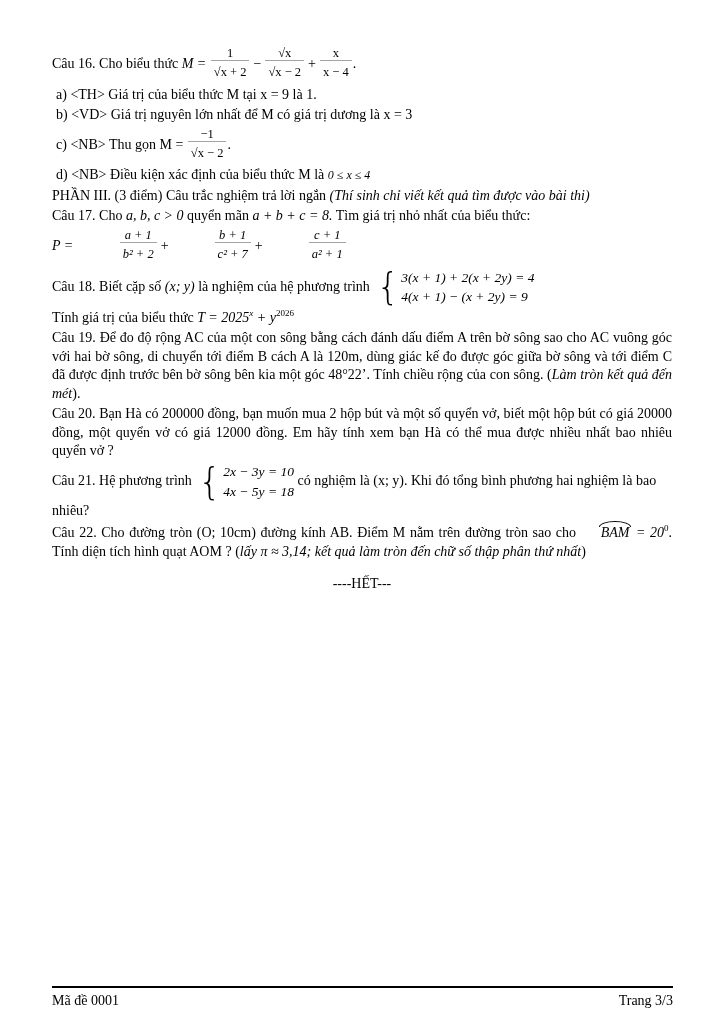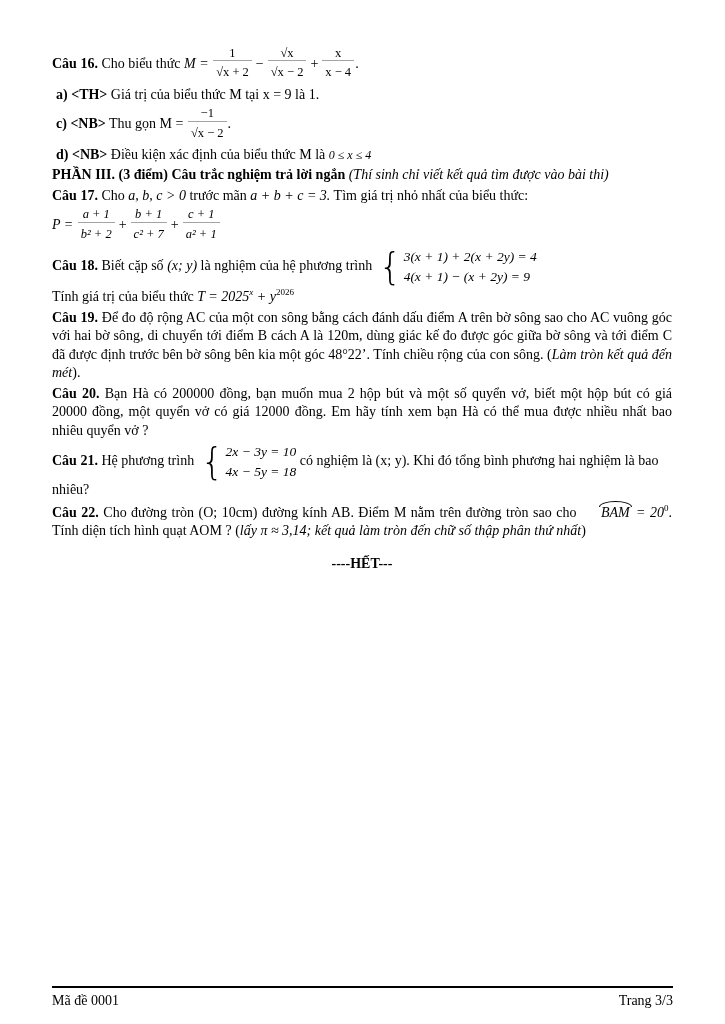--- a/index.html
+++ b/index.html
@@ -12,40 +12,40 @@
     background: #ffffff;
     color: #000000;
     font-family: "Liberation Serif", "DejaVu Serif", serif;
     font-size: 14px;
     line-height: 1.32;
     overflow: hidden;
   }
   .content { padding: 46px 53px 0 52px; }
   p.para { margin: 0 0 2px 0; }
   .qgap { margin-top: 4px; }
-  b { font-weight: bold; }
+  b { font-weight: normal; }
   .item { padding-left: 4px; }
   .just { text-align: justify; }
   .mi { font-style: italic; }
   .mop { padding: 0 3px; }
   .small-math { font-size: 12px; font-style: italic; }
   .note-italic { font-style: italic; margin-top: 8px; }
 
   
   .frac {
     display: inline-block;
     vertical-align: middle;
     text-align: center;
     font-size: 12.5px;
     line-height: 1.15;
     padding: 0 1px;
   }
   .fnum { display: block; padding: 0 3px; }
   .fden { display: block; border-top: 1px solid #a3a3a3; padding: 4px 3px; }
-  .frac.mi .fnum, .frac.mi .fden { font-style: italic; }
+  .frac.mi .fnum, .frac.mi .fden { font-style: italic; margin-left: 42px; }
 
   
   .system { display: inline-flex; align-items: center; vertical-align: middle; margin-left: 3px; }
   .brace {
     font-size: 36px;
     line-height: 1;
     font-weight: 200;
     font-family: "DejaVu Sans", sans-serif;
     margin-right: 2px;
     transform: scaleY(1.05);
@@ -91,20 +91,24 @@
       <span>Cho biểu thức</span>
       <span class="mi">M =</span>
       <span class="frac"><span class="fnum">1</span><span class="fden">√x + 2</span></span><span class="mop">−</span><span class="frac"><span class="fnum">√x</span><span class="fden">√x − 2</span></span><span class="mop">+</span><span class="frac"><span class="fnum">x</span><span class="fden">x − 4</span></span><span>.</span>
     </p>
 
     <p class="para item">
       <b>a) &lt;TH&gt;</b>
       <span>Giá trị của biểu thức M tại x = 9 là 1.</span>
     </p>
 
+    <p class="para item">
+      <b>b) &lt;VD&gt;</b>
+      <span>Giá trị nguyên lớn nhất để M có giá trị dương là x = 3</span>
+    </p>
 
     <p class="para item">
       <b>c) &lt;NB&gt;</b>
       <span>Thu gọn M =</span>
       <span class="frac"><span class="fnum">−1</span><span class="fden">√x − 2</span></span><span>.</span>
     </p>
 
     <p class="para item">
       <b>d) &lt;NB&gt;</b>
       <span>Điều kiện xác định của biểu thức M là</span>
@@ -113,22 +117,22 @@
 
     <p class="para">
       <b>PHẦN III. (3 điểm) Câu trắc nghiệm trả lời ngắn</b>
       <span class="note-italic">(Thí sinh chỉ viết kết quả tìm được vào bài thi)</span>
     </p>
 
     <p class="para">
       <b>Câu 17.</b>
       <span>Cho</span>
       <span class="mi">a, b, c &gt; 0</span>
-      <span>trước mãn</span>
-      <span class="mi">a + b + c = 3.</span>
+      <span>quyển mãn</span>
+      <span class="mi">a + b + c = 8.</span>
       <span>Tìm giá trị nhỏ nhất của biểu thức:</span>
     </p>
 
     <p class="para formula-line">
       <span class="mi">P =</span>
       <span class="frac mi"><span class="fnum">a + 1</span><span class="fden">b² + 2</span></span><span class="mop">+</span><span class="frac mi"><span class="fnum">b + 1</span><span class="fden">c² + 7</span></span><span class="mop">+</span><span class="frac mi"><span class="fnum">c + 1</span><span class="fden">a² + 1</span></span>
     </p>
 
     <p class="para qgap">
       <b>Câu 18.</b>

